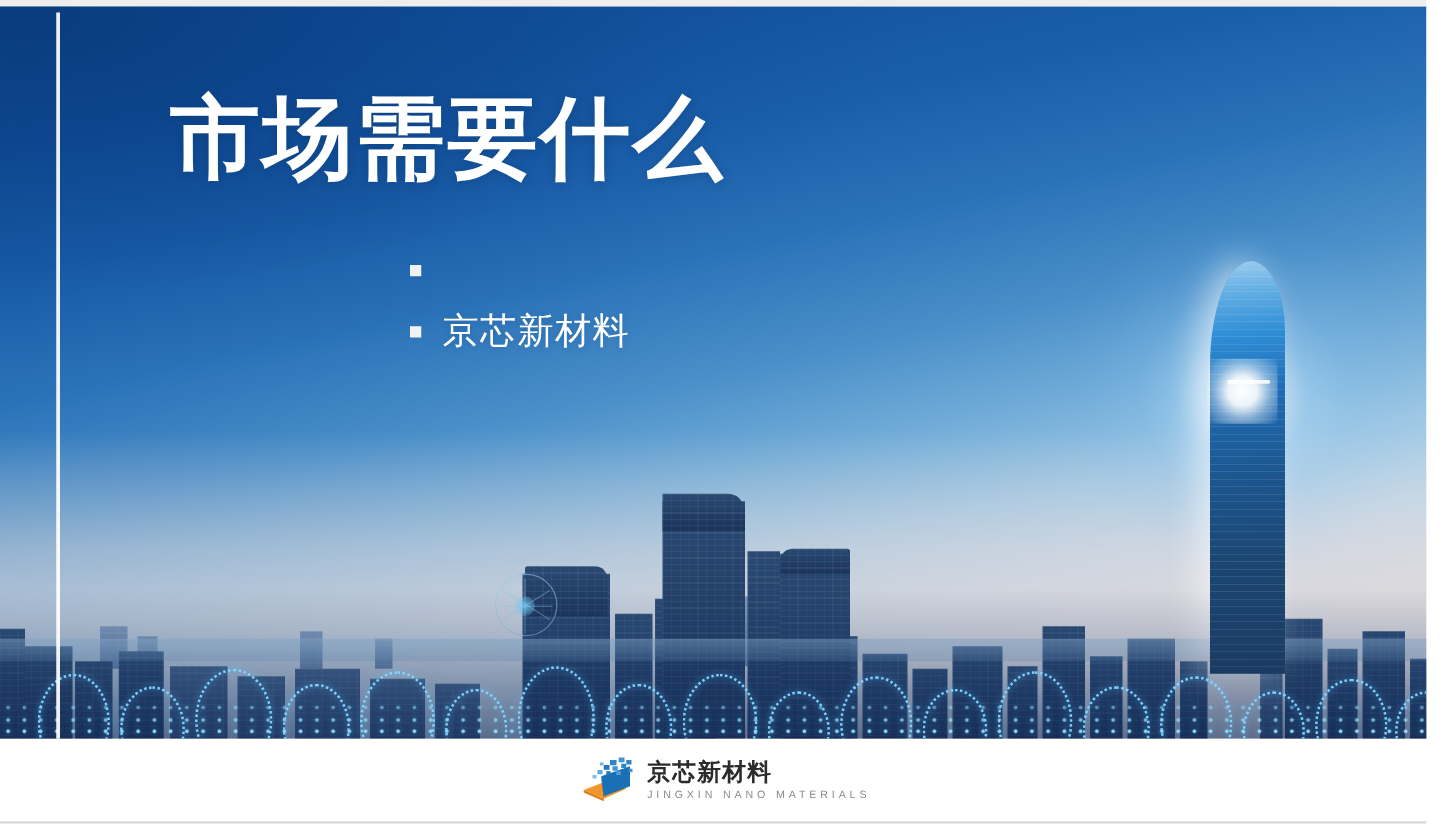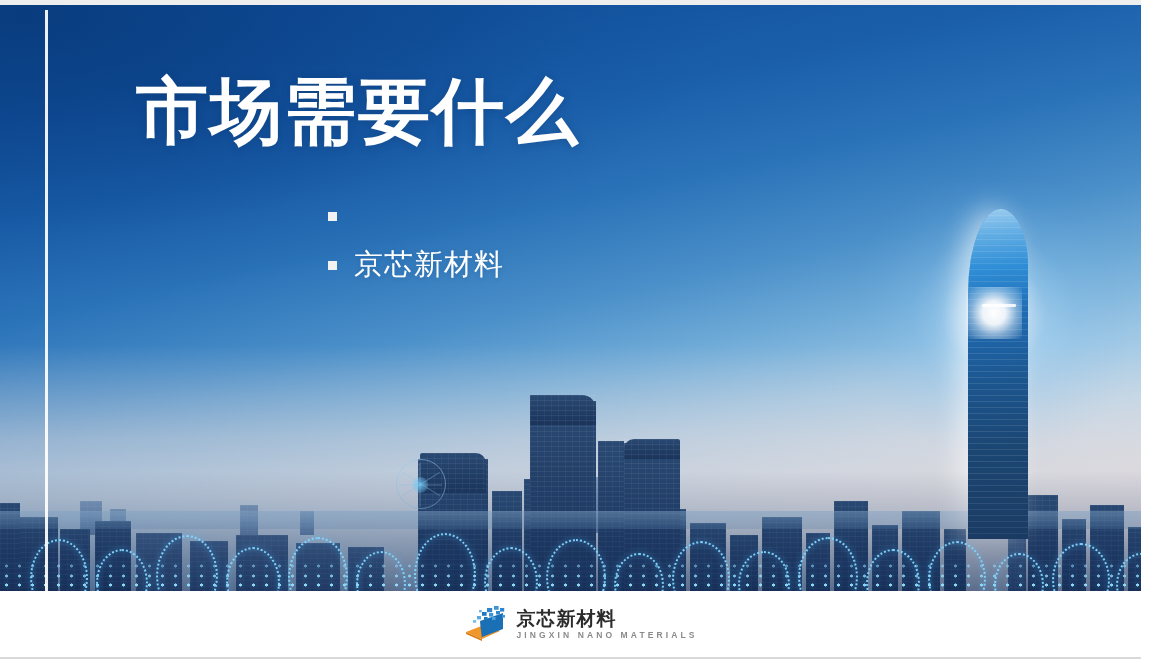--- a/index.html
+++ b/index.html
@@ -352,21 +352,21 @@
     font-weight: 700;
     color: #2b2b2b;
     letter-spacing: 1px;
     font-family: "DejaVu Sans", "Liberation Sans", sans-serif;
   }
   .logo-en {
     margin-top: 3px;
     font-size: 8.5px;
     color: #8a8a8a;
     letter-spacing: 3.1px;
-    font-weight: 700;
+    font-weight: 400;
     text-align: right;
   }
 </style>
 </head>
 <body>
 
 <div id="slide">
 
   <div class="top-strip"></div>
 

